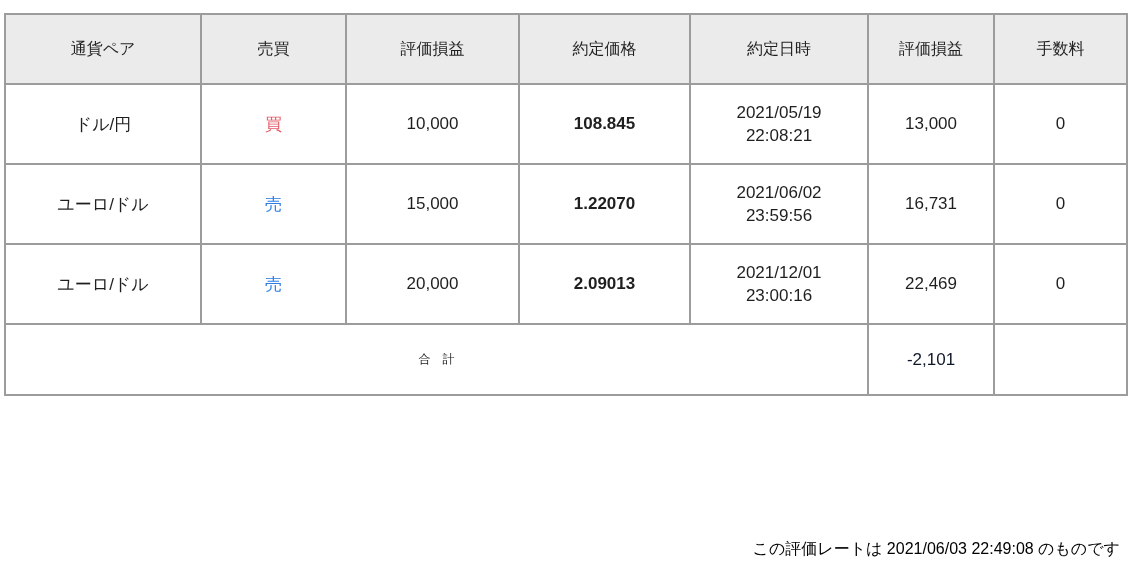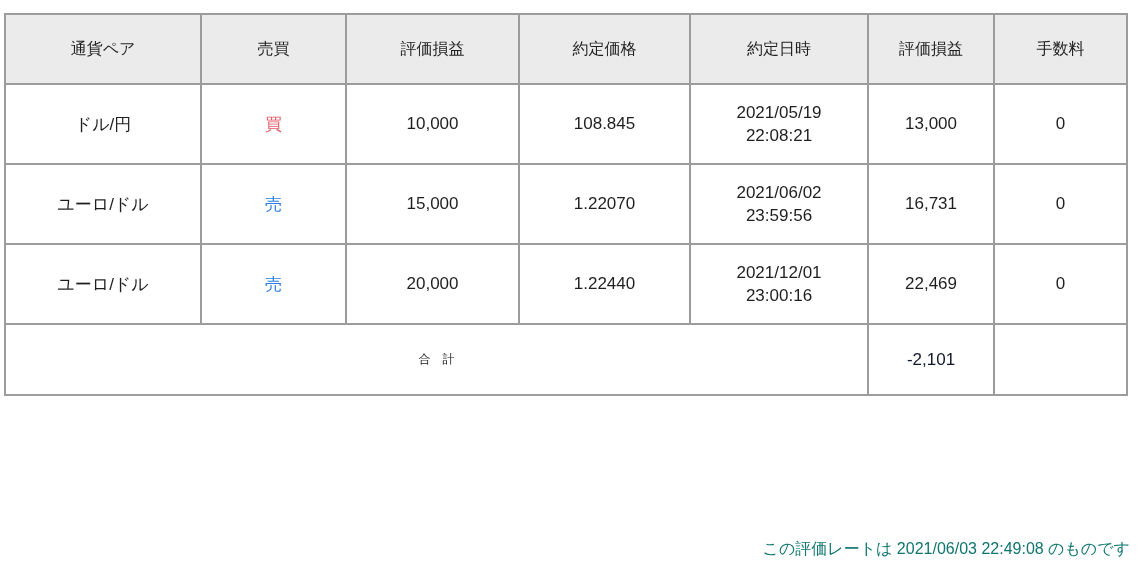--- a/index.html
+++ b/index.html
@@ -33,34 +33,34 @@
     height: 70px;
     text-align: center;
     font-size: 16px;
   }
   table.positions td {
     height: 71px;
     text-align: center;
     background: #ffffff;
   }
   td.num   { text-align: right; padding-right: 9px; }
-  td.price { text-align: right; padding-right: 5px; }
+  td.price { text-align: right; padding-right: 5px; font-weight: bold; }
   .dt-line { line-height: 23px; }
   td.total-label {
     background: #ebebeb;
     text-align: right;
     padding-right: 22px;
     font-size: 12px;
   }
   .note {
     position: absolute;
     top: 539px;
-    right: 10px;
+    right: 20px;
     font-size: 16px;
-    color: #0f766e;
+    color: #000000;
     white-space: nowrap;
   }
 </style>
 </head>
 <body>
 
 <table class="positions">
   <colgroup>
     <col style="width:196px">
       <col style="width:145px">
@@ -103,21 +103,21 @@
         <div class="dt-line">2021/06/02</div>
         <div class="dt-line">23:59:56</div>
       </td>
       <td class="num">16,731</td>
       <td class="num">0</td>
     </tr>
     <tr>
       <td>ユーロ/ドル</td>
       <td style="color: rgb(45, 124, 228);">売</td>
       <td class="num">20,000</td>
-      <td class="price">1.22440</td>
+      <td class="price">2.09013</td>
       <td>
         <div class="dt-line">2021/12/01</div>
         <div class="dt-line">23:00:16</div>
       </td>
       <td class="num">22,469</td>
       <td class="num">0</td>
     </tr>
   </tbody>
   <tfoot>
     <tr>

